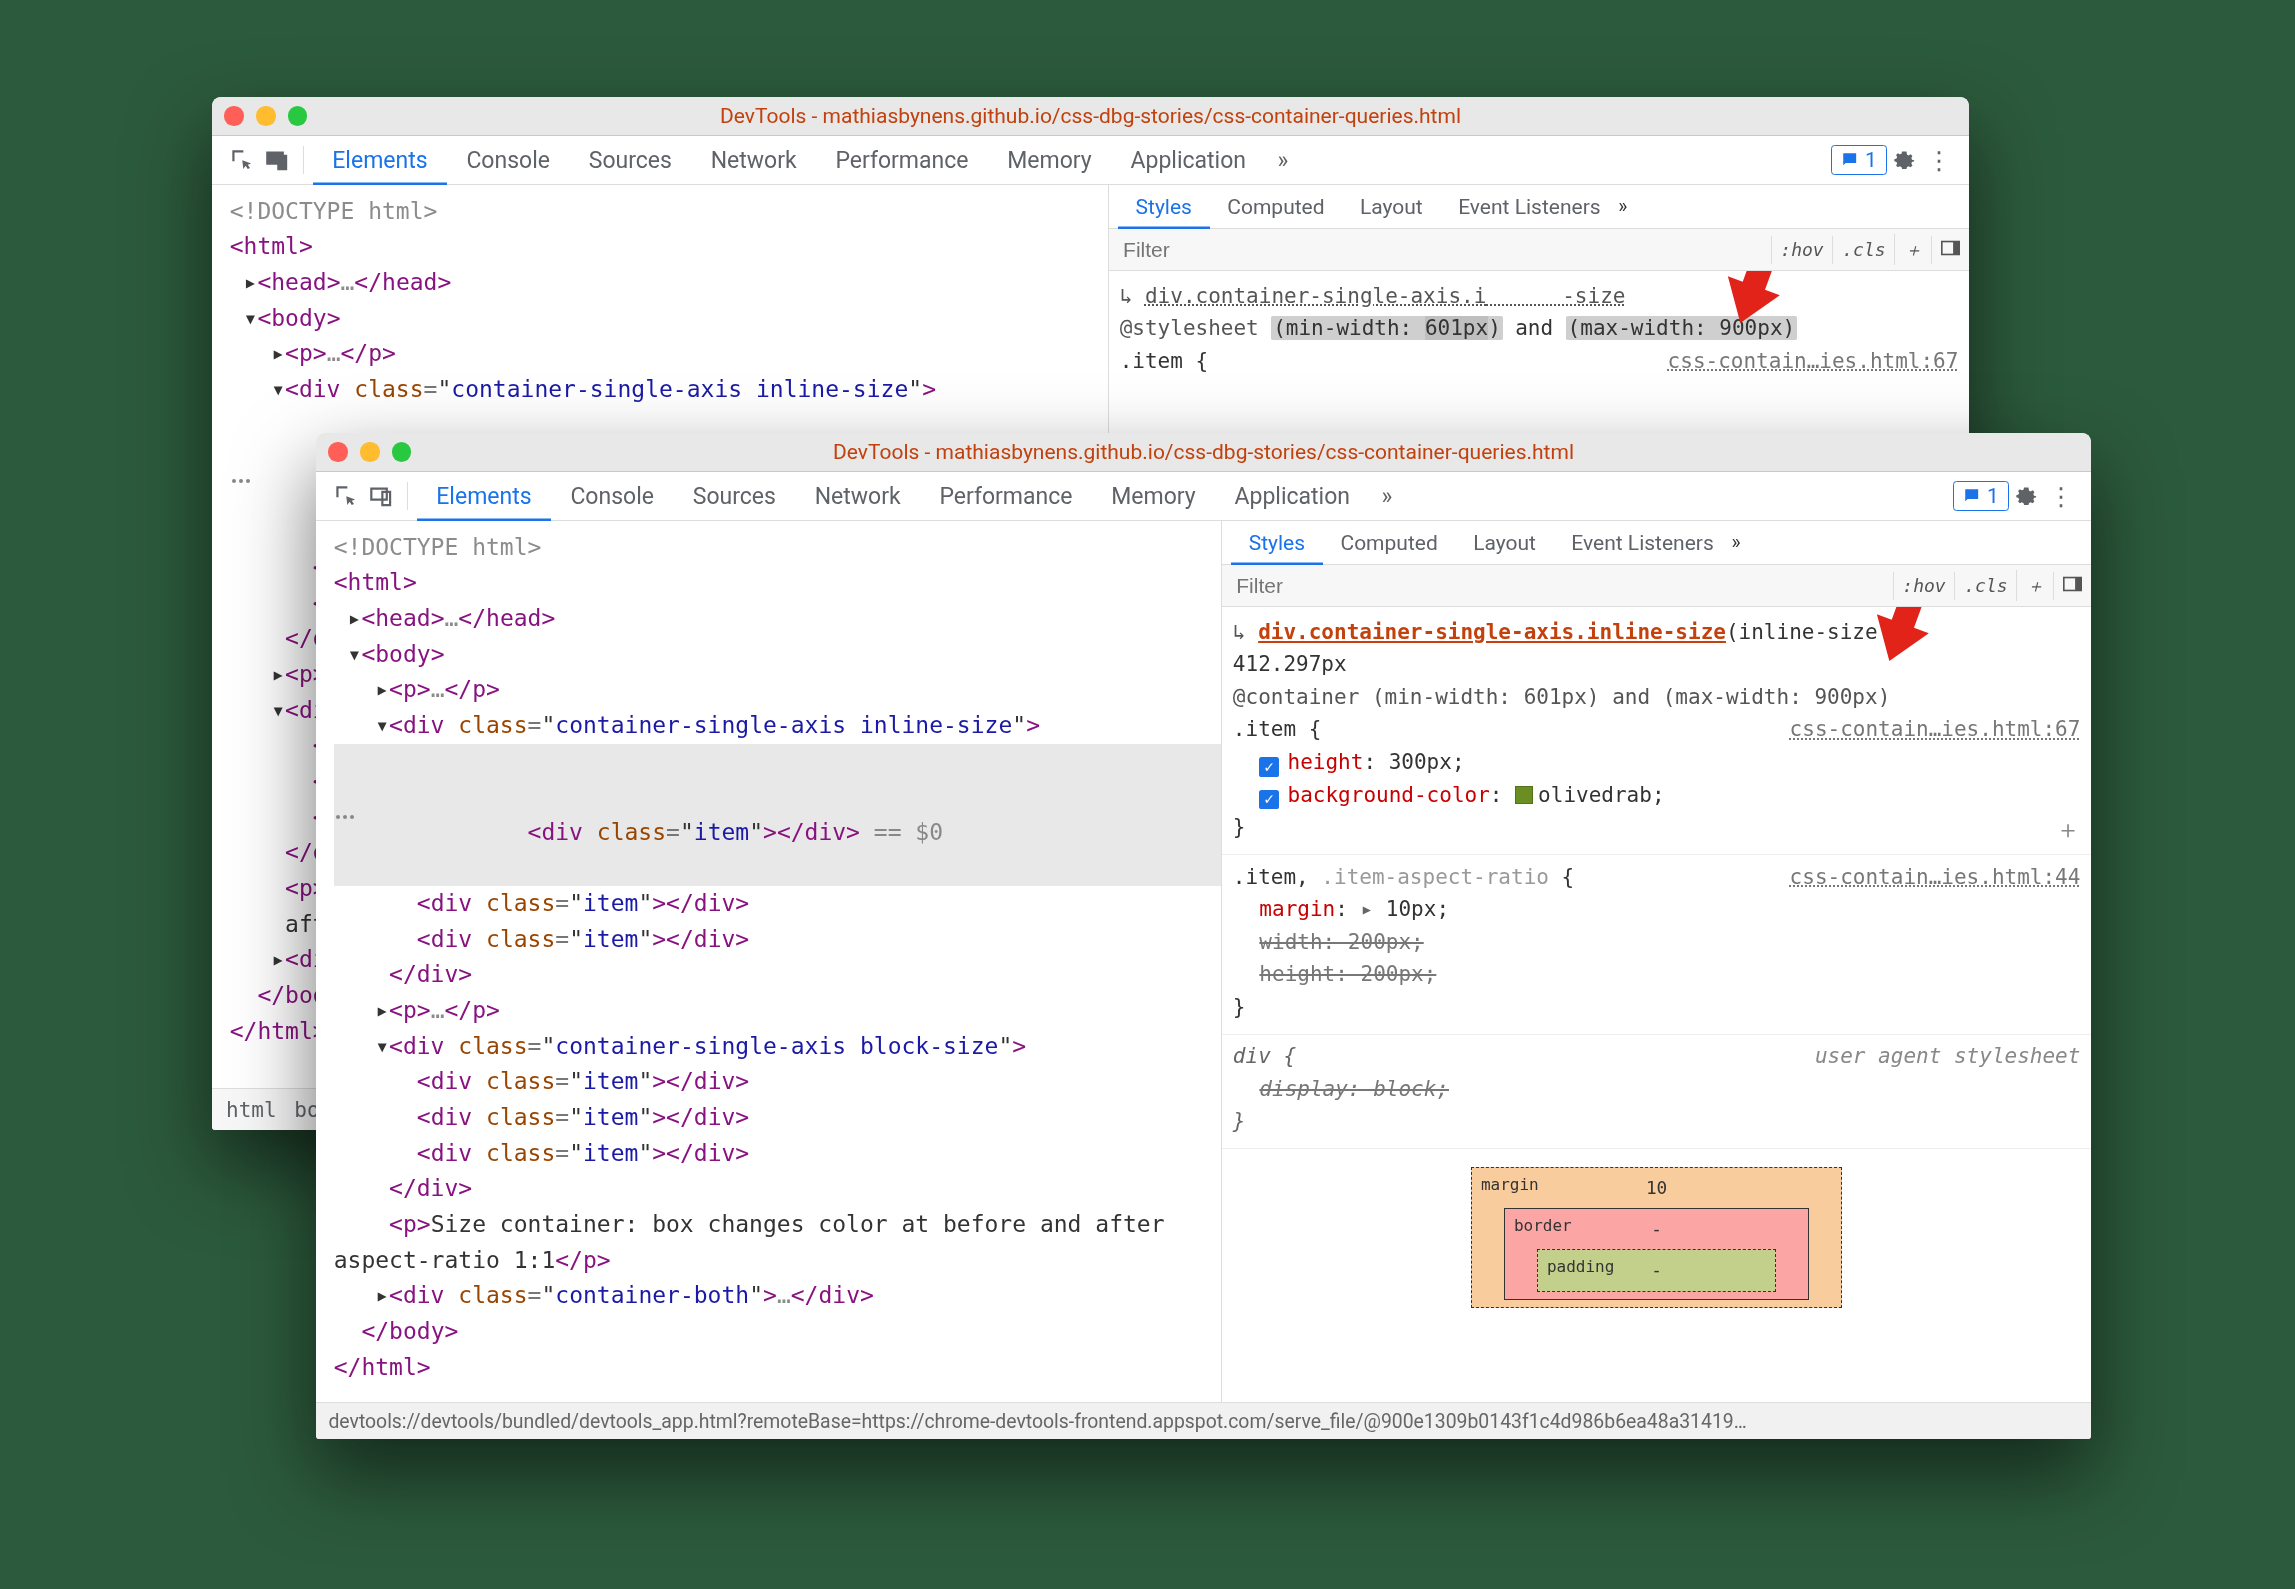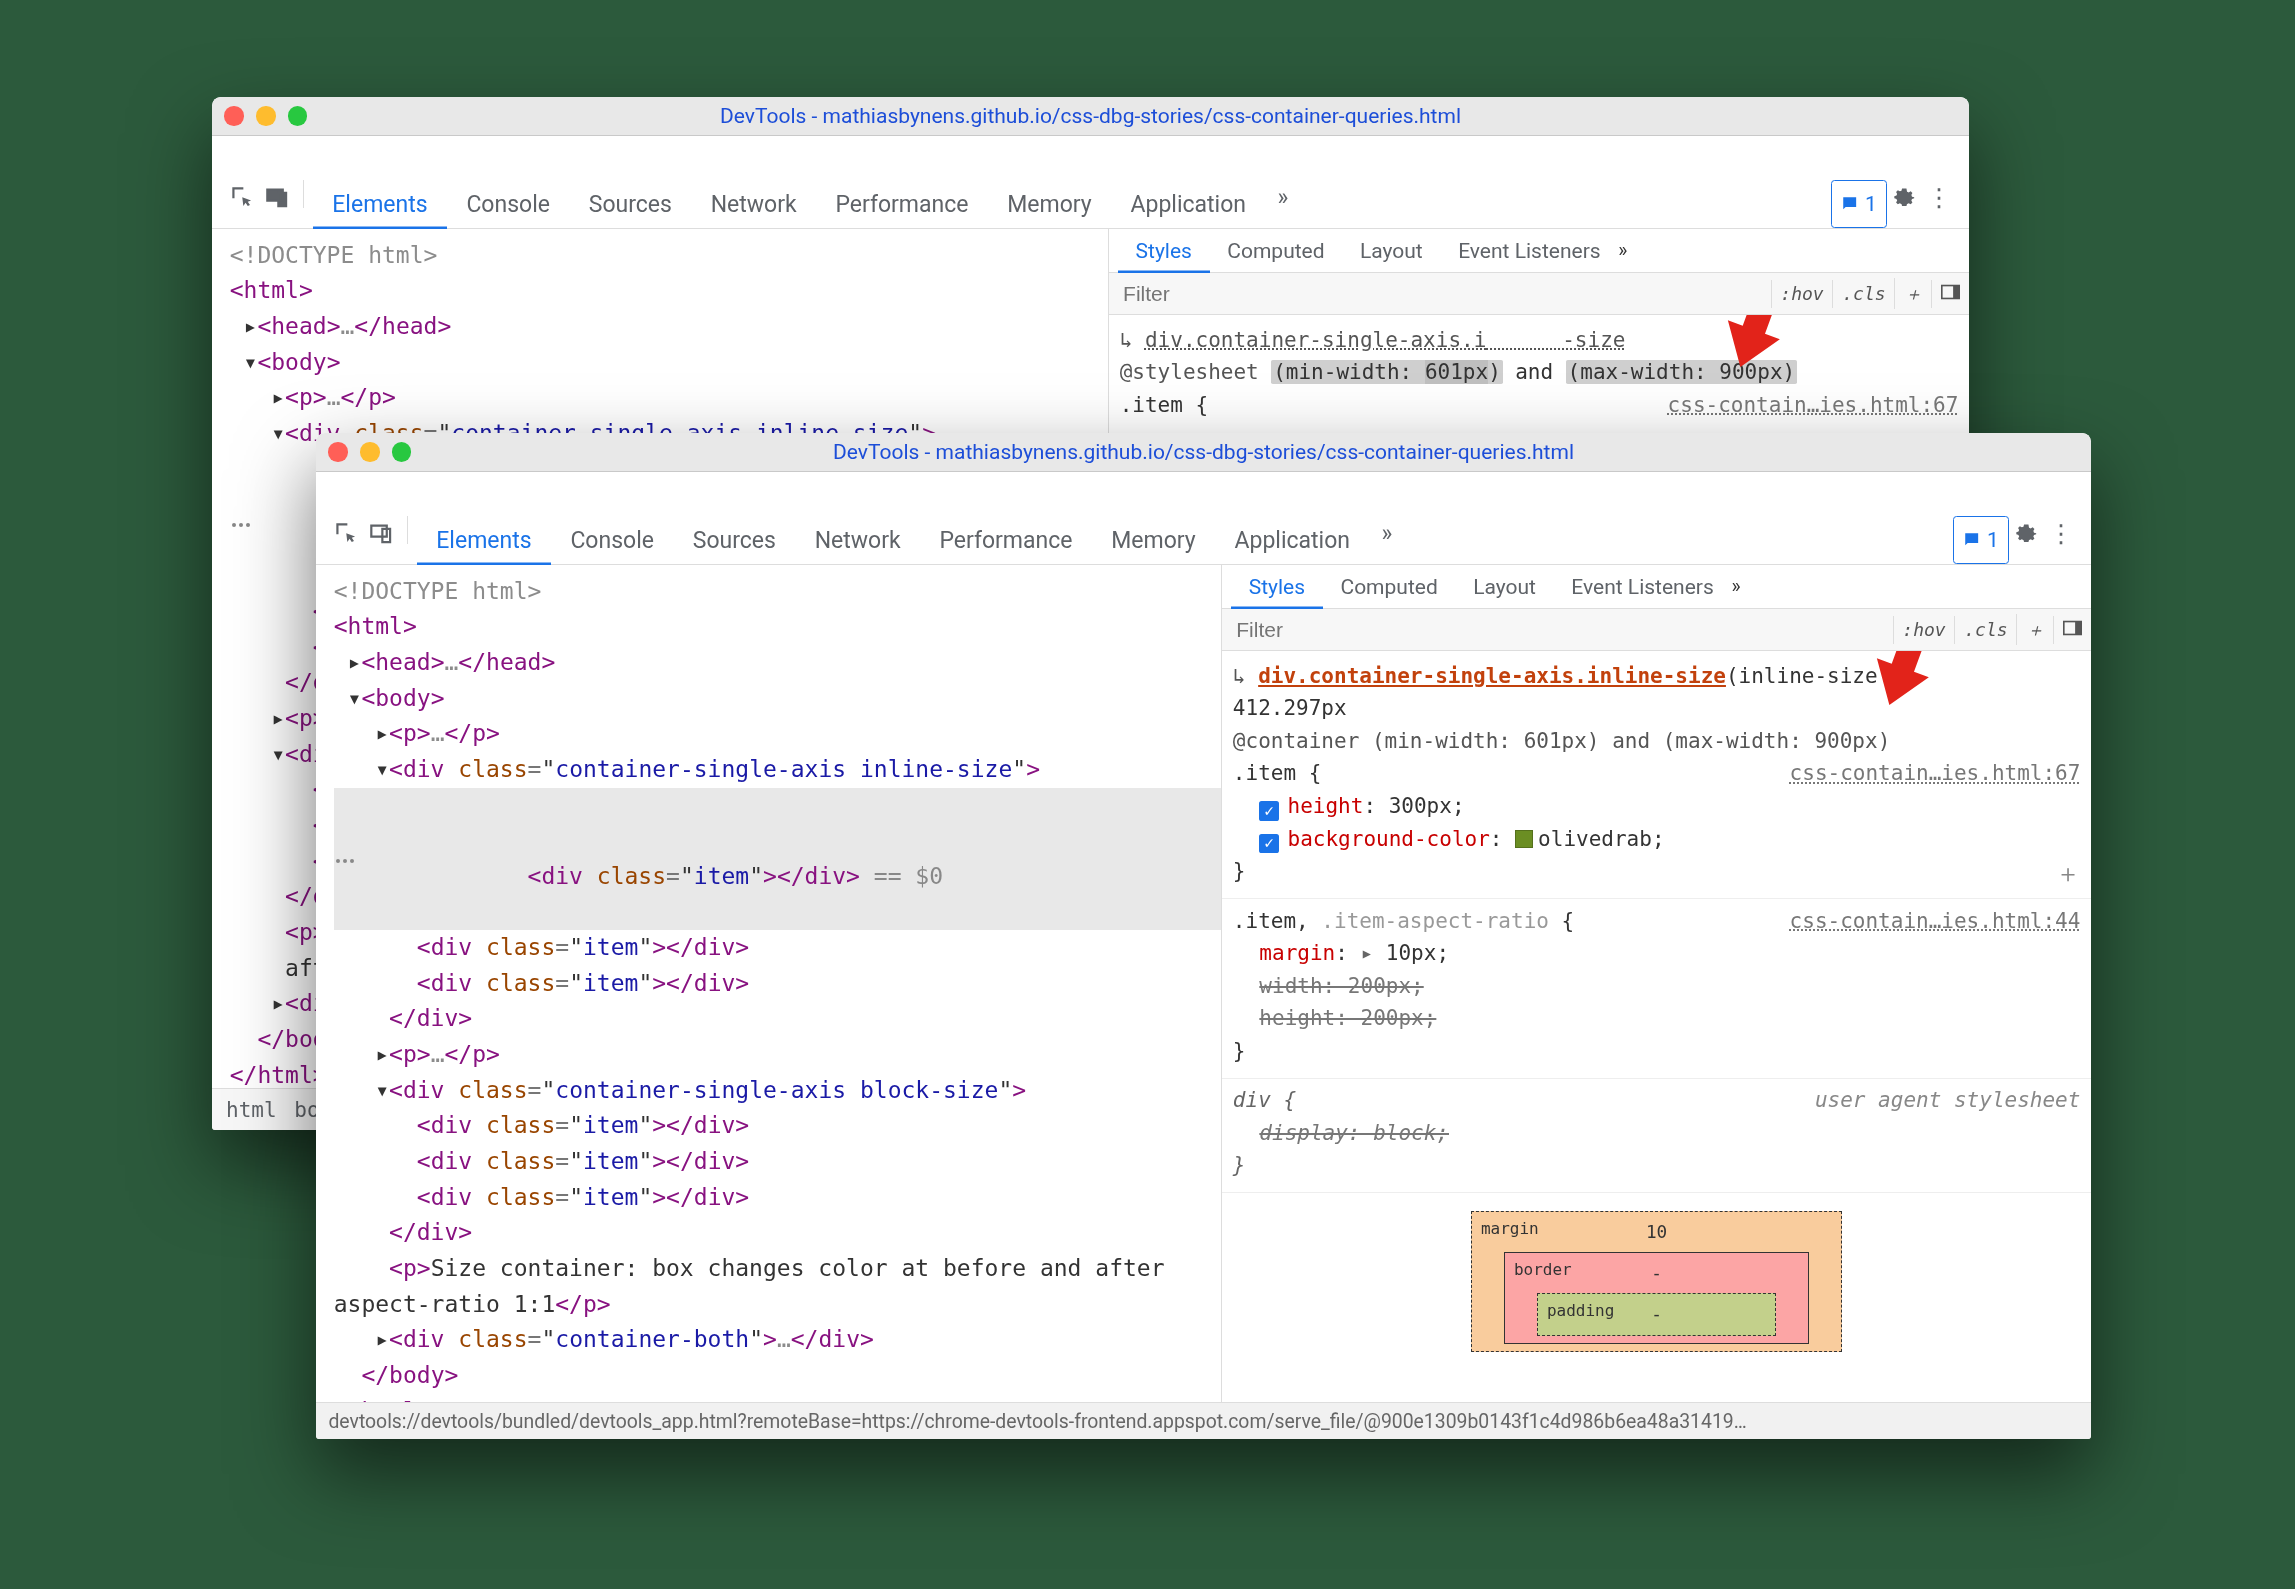--- a/index.html
+++ b/index.html
@@ -30,29 +30,29 @@
     display: flex;
     align-items: center;
     padding: 0 12.4px;
     position: relative;
   }
   .traffic { display: flex; gap: 12.4px; }
   .dot { width: 19.4px; height: 19.4px; border-radius: 50%; }
   .red { background: #ff5f57; }
   .yellow { background: #febc2e; }
   .green { background: #28c840; }
-  .title { position: absolute; left: 0; right: 0; text-align: center; font-size: 21px; color: #1d4ed8; font-weight: 400; pointer-events:none;}
+  .title { position: absolute; left: 0; right: 0; text-align: center; font-size: 21px; color: #c2410c; font-weight: 400; pointer-events:none;}
   .toolbar {
     height: 49px;
     border-bottom: 0.9px solid #ddd;
     display: flex;
+    align-items: center;
     padding: 0 12.4px;
     gap: 0;
     color: #5f6368;
-    margin-top: 44px;
   }
   .toolbar .iconbox { width: 35px; height: 35px; display:flex; align-items:center; justify-content:center; }
   .toolbar .sep { width: 0.9px; height: 28px; background: #ddd; margin: 0 8.8px; }
   .tab {
     padding: 0 19.4px; height: 49px; display:flex; align-items:center;
     font-size: 23px; color: #5f6368; cursor: pointer;
   }
   .tab.active { color: #1a73e8; box-shadow: inset 0 -2.6px 0 #1a73e8; }
   .spacer { flex: 1; }
   .badge {

